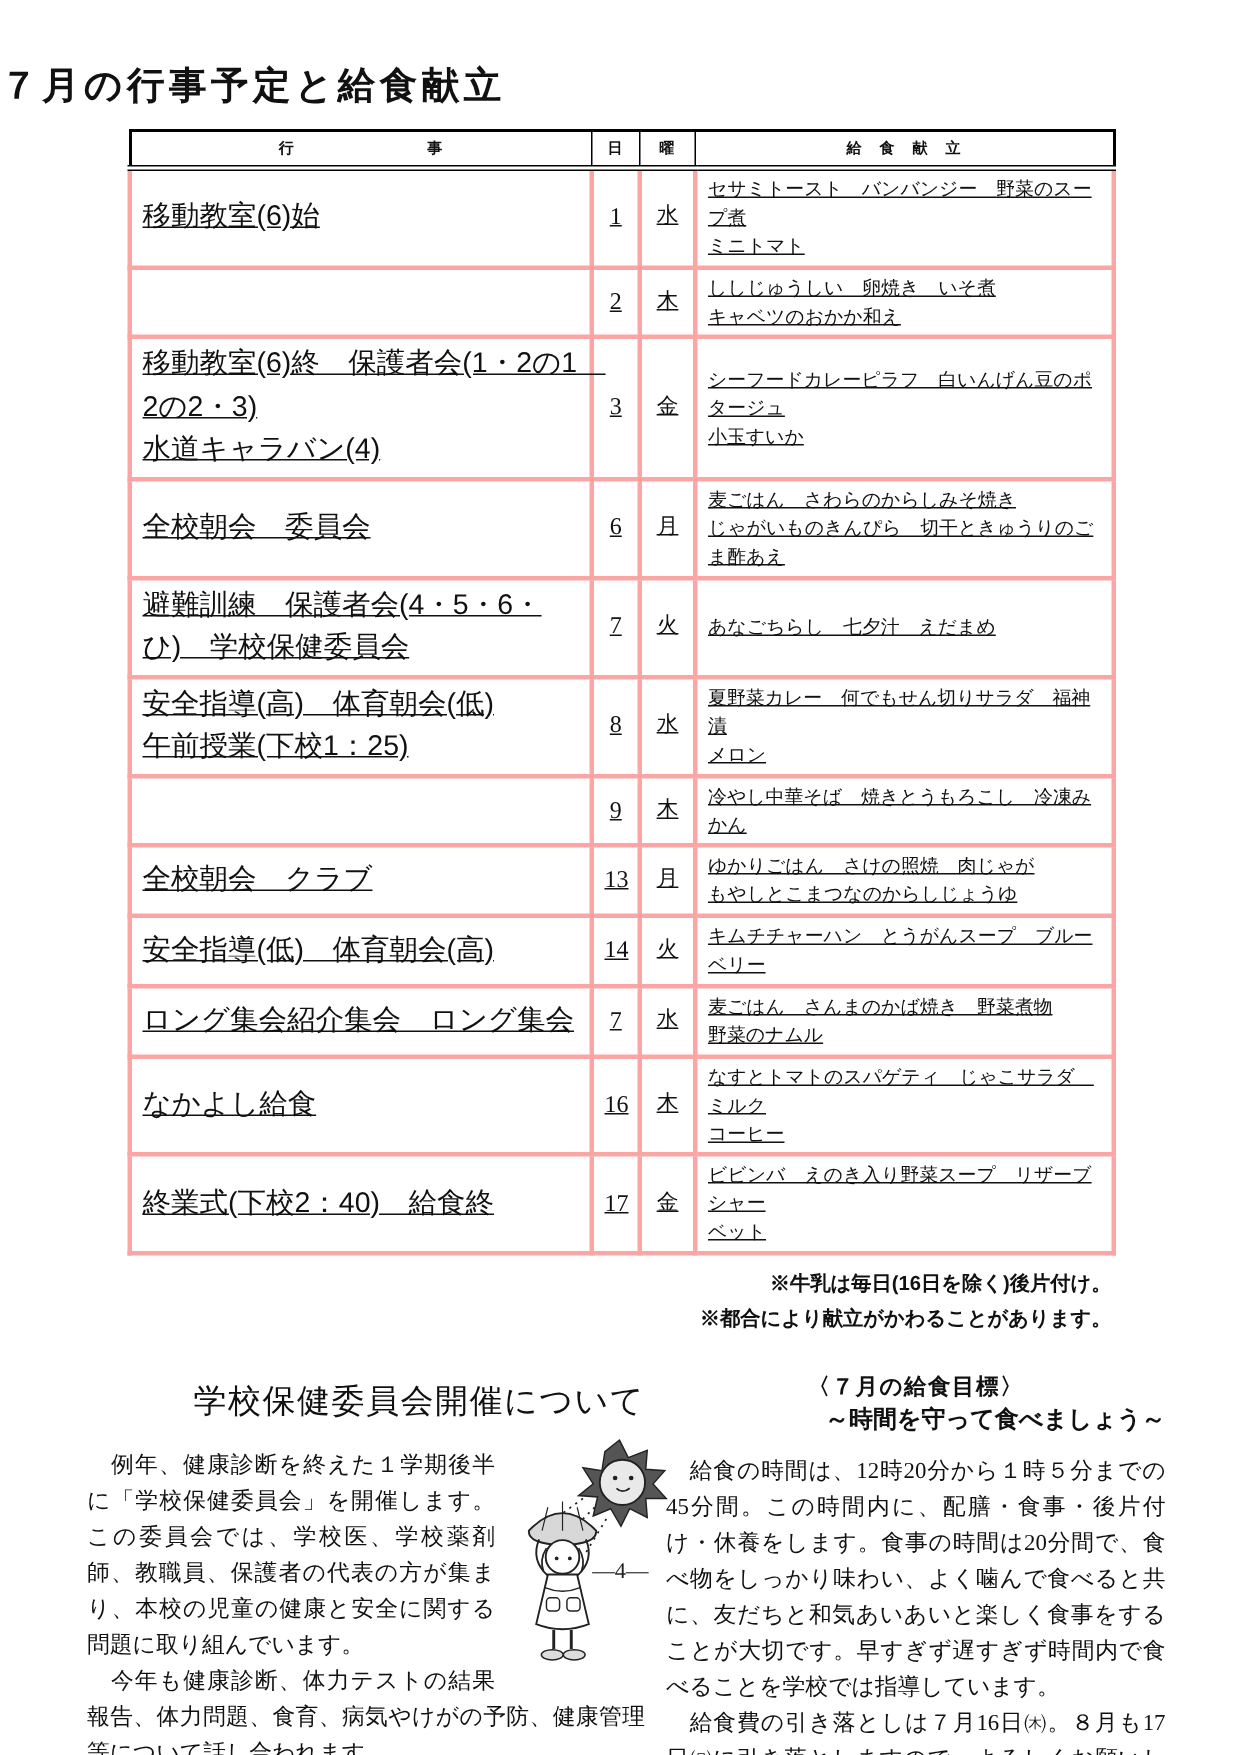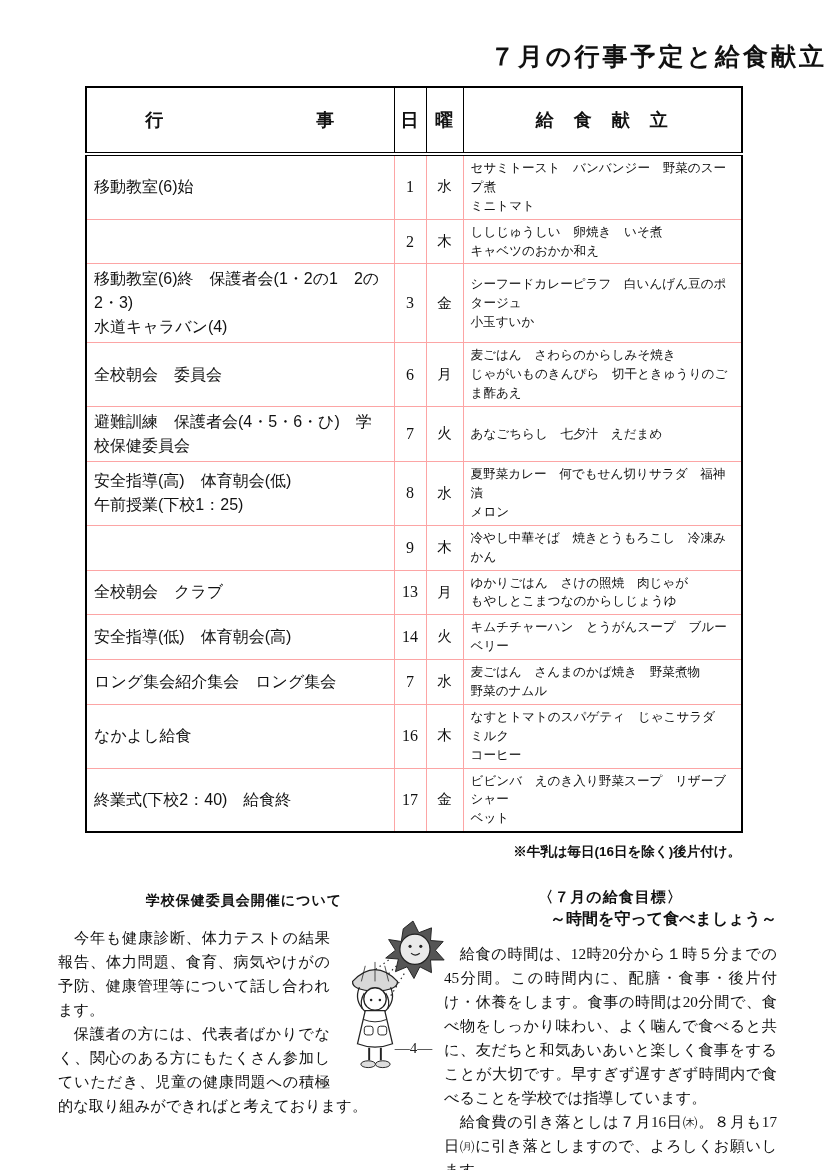--- a/index.html
+++ b/index.html
@@ -3,49 +3,49 @@
 <meta charset="utf-8">
 <style>
   * { box-sizing: border-box; }
   html,body { margin:0; padding:0; }
   body {
     width:827px; height:1170px; position:relative; overflow:hidden;
     background:#ffffff; color:#111;
     font-family:"Liberation Sans", sans-serif;
   }
   .doc-title {
-    text-align:right; font-weight:bold; font-size:25px; letter-spacing:3px;
+    text-align:left; font-weight:bold; font-size:25px; letter-spacing:3px;
     margin:40px 0 13px 0;
   }
   table.schedule {
     border-collapse:collapse; table-layout:fixed;
     margin-left:85px; width:656px;
     border:2.5px solid #000;
   }
   table.schedule th {
     border:1.5px solid #000; border-bottom:4px double #000;
-    font-size:18px; font-weight:bold; padding:20px 2px; letter-spacing:1px;
+    font-size:10px; font-weight:bold; padding:4px 2px; letter-spacing:1px;
   }
   table.schedule td {
-    border:1px solid #fca5a5; vertical-align:middle;
-    padding:3px 7px; line-height:1.5; white-space:pre-line;
-  }
-  td.ev   { font-size:16px; }
+    border:3px solid #fca5a5; vertical-align:middle;
+    padding:3px 7px; line-height:1.5; white-space:pre-line;text-decoration:underline;
+  }
+  td.ev   { font-size:19px; }
   td.day  { text-align:center; font-size:16px; padding:3px 0; font-family:"Liberation Serif", serif; border-left:1.5px solid #000; }
   td.wd   { text-align:center; font-size:14.5px; padding:3px 0; }
   td.menu { font-size:12.6px; border-left:1.5px solid #000; }
   .notes {
     width:656px; margin:8px 0 0 85px; text-align:right;
     font-weight:bold; font-size:13.5px; line-height:1.7;
   }
   .columns { display:flex; margin:22px 50px 0 58px; gap:14px; }
   .col-left  { width:372px; }
   .col-right { width:333px; }
   .sec-heading {
-    text-align:center; font-weight:bold; font-size:14px; letter-spacing:1px;
+    text-align:right; font-weight:normal; font-size:22px; letter-spacing:1px;
     margin:6px 0 16px 0;
   }
   .sec-heading-r {
     text-align:center; font-weight:bold; font-size:15px; letter-spacing:1px;
     margin:2px 0 2px 0;
   }
   .sec-sub { text-align:right; font-weight:bold; font-size:16px; margin:0 0 12px 0; }
   .para {
     font-family:"Liberation Serif", serif;
     font-size:15.2px; line-height:1.58; margin:0; text-align:justify;
@@ -160,20 +160,21 @@
       <td class="day">17</td>
       <td class="wd">金</td>
       <td class="menu">ビビンバ　えのき入り野菜スープ　リザーブシャー
 ベット</td>
     </tr>
   </tbody>
 </table>
 
 <div class="notes">
   <div>※牛乳は毎日(16日を除く)後片付け。</div>
+  <div>※都合により献立がかわることがあります。</div>
 </div>
 
 <div class="columns">
 
   <div class="col-left">
     <div class="sec-heading">学校保健委員会開催について</div>
 
     <svg class="sun-girl" viewBox="0 0 115 160" xmlns="http://www.w3.org/2000/svg">
       <path d="M77 2 83 14 96 9 95 22 108 23 100 32 109 42 95 42 96 55 84 49 78 61 71 49 59 54 62 41 49 40 59 32 52 21 65 23 67 10 Z" fill="#555" stroke="#222" stroke-width="1"></path>
       <circle cx="79" cy="31" r="15.5" fill="#e9e9e9" stroke="#222" stroke-width="1.3"></circle>
@@ -200,20 +201,21 @@
       <path class="ln" d="M48 95 Q60 84 54 70" stroke-width="1.3"></path>
       <path d="M28 94 L48 94 L56 128 Q38 135 20 128 Z" fill="#fff" stroke="#222" stroke-width="1.3"></path>
       <path class="ln" d="M26 103 Q38 108 50 103" stroke-width="1"></path>
       <rect x="27" y="110" width="9" height="9" rx="2.5" fill="none" stroke="#222"></rect>
       <rect x="41" y="110" width="9" height="9" rx="2.5" fill="none" stroke="#222"></rect>
       <path class="ln" d="M32 132 L32 145 M44 132 L44 145" stroke-width="2"></path>
       <ellipse cx="31" cy="149" rx="7.5" ry="3.5" fill="#ddd" stroke="#222"></ellipse>
       <ellipse cx="46" cy="149" rx="7.5" ry="3.5" fill="#ddd" stroke="#222"></ellipse>
     </svg>
 
+    <p class="para">　例年、健康診断を終えた１学期後半に「学校保健委員会」を開催します。この委員会では、学校医、学校薬剤師、教職員、保護者の代表の方が集まり、本校の児童の健康と安全に関する問題に取り組んでいます。</p>
     <p class="para">　今年も健康診断、体力テストの結果報告、体力問題、食育、病気やけがの予防、健康管理等について話し合われます。</p>
     <p class="para">　保護者の方には、代表者ばかりでなく、関心のある方にもたくさん参加していただき、児童の健康問題への積極的な取り組みができればと考えております。</p>
 
   </div>
 
   <div class="col-right">
     <div class="sec-heading-r">〈７月の給食目標〉</div>
     <div class="sec-sub">～時間を守って食べましょう～</div>
     <p class="para">　給食の時間は、12時20分から１時５分までの45分間。この時間内に、配膳・食事・後片付け・休養をします。食事の時間は20分間で、食べ物をしっかり味わい、よく噛んで食べると共に、友だちと和気あいあいと楽しく食事をすることが大切です。早すぎず遅すぎず時間内で食べることを学校では指導しています。</p>
     <p class="para">　給食費の引き落としは７月16日㈭。８月も17日㈪に引き落としますので、よろしくお願いします。</p>

